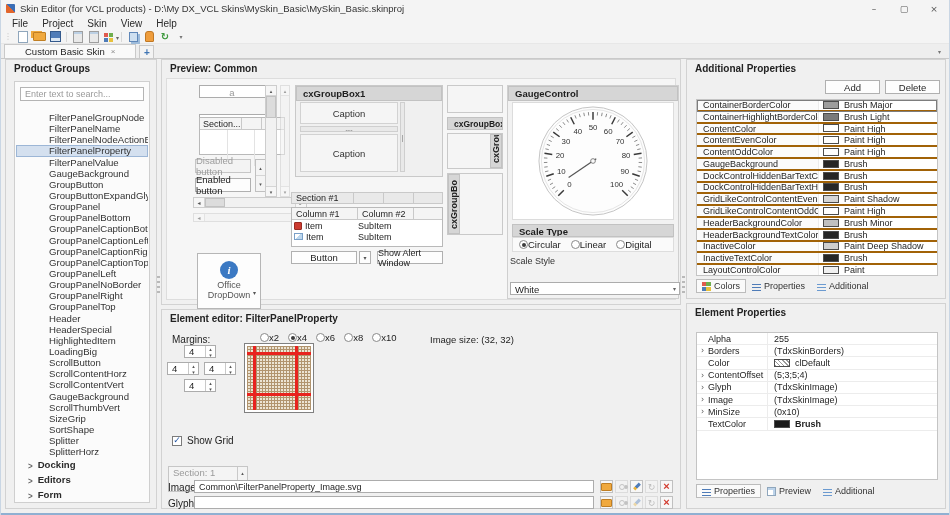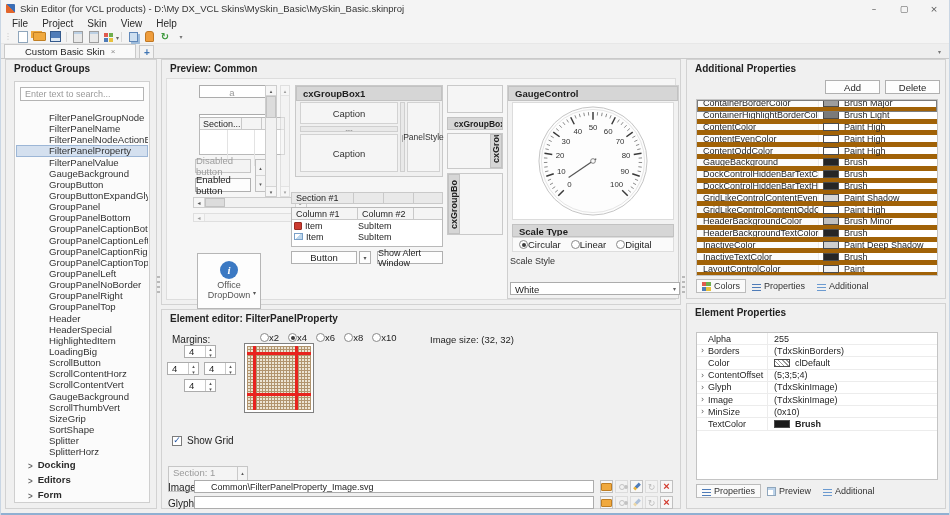--- a/index.html
+++ b/index.html
@@ -109,32 +109,32 @@
   .spin .arr i{flex:1;font-style:normal;font-size:5px;color:#555;display:flex;align-items:center;justify-content:center}
   .spin.disabled{background:#f4f4f4;color:#9a9a9a;border-color:#c6c6c6}
   .margin-image{position:absolute;border:1px solid #808080;background:#fff;padding:2px}
   .margin-grid{width:100%;height:100%;position:relative;background:
     repeating-linear-gradient(0deg,#b1946e 0 1px,transparent 1px 3px),
     repeating-linear-gradient(90deg,#b1946e 0 1px,transparent 1px 3px),#ece4d4}
   .rlv,.rlh{position:absolute;background:#e8231f}
   .rlv{top:0;bottom:0;width:3px}
   .rlh{left:0;right:0;height:3px}
   .checkbox{width:10px;height:10px;border:1px solid #7b7b7b;background:#fff;display:inline-flex;align-items:center;justify-content:center;color:#2456a4;font-size:9px;line-height:9px}
-  .field{background:#fff;border:1px solid #acacac;font-size:9px;padding:0 16px;line-height:12px;white-space:nowrap;overflow:hidden}
+  .field{background:#fff;border:1px solid #acacac;font-size:9px;padding:0 4px;line-height:12px;white-space:nowrap;overflow:hidden}
   .fbtn{width:13px;height:13px;border:1px solid #c0c0c0;background:#f7f7f7;display:inline-flex;align-items:center;justify-content:center;margin-left:2px;position:relative}
   .fbtn.dis{opacity:.4}
   .open-image-icon::before{content:"";width:9px;height:6px;background:#f0a93e;border:1px solid #c07f24;border-radius:1px}
   .search-icon::before{content:"";width:4px;height:4px;border:1px solid #7f7f7f;border-radius:50%;box-shadow:4px 0 0 -1px #7f7f7f}
   .edit-image-icon::before{content:"";width:8px;height:3px;background:linear-gradient(90deg,#e8b23c 30%,#4f7cb8 30%);transform:rotate(-45deg)}
   .refresh-icon::before{content:"↻";font-family:"DejaVu Sans";color:#6f6f6f;font-size:9px}
   .delete-icon::before{content:"×";color:#d23b2f;font-weight:bold;font-size:11px;line-height:9px}
   
   .push-btn{background:#fdfdfd;border:1px solid #b0b0b0;display:flex;align-items:center;justify-content:center;font-size:9.5px}
   .prop-grid{background:#fff;border:1px solid #c4c4c4;overflow:hidden}
-  .ap-row{display:flex;height:11.8px;align-items:center;border-bottom:5px solid #a16207;font-size:9px}
+  .ap-row{display:flex;height:11.8px;align-items:center;border-bottom:2px solid #a16207;font-size:9px}
   .ap-row .nm{width:122px;padding-left:6px;border-right:1px solid #ececec;white-space:nowrap;overflow:hidden;align-self:stretch;display:flex;align-items:center;background:#fbfbfb}
   .ap-row .vals{display:flex;align-items:center;gap:5px;padding-left:4px;flex:1;align-self:stretch}
   .swatch{width:16px;height:8px;border:1px solid #4c4c4c;flex:none}
   .hatch{background:repeating-linear-gradient(45deg,#9a9a9a 0 1px,#fff 1px 3px)}
   .ap-row.sel{outline:1px solid #7d7d7d;outline-offset:-1px}
   .ep-row{display:flex;height:12.2px;align-items:center;border-bottom:1px solid #ececec;font-size:9px}
   .ep-row .exp{width:11px;text-align:center;color:#555;font-size:8px;flex:none;visibility:hidden}
   .ep-row .exp.show{visibility:visible}
   .ep-row .nm{width:60px;border-right:1px solid #ececec;align-self:stretch;display:flex;align-items:center;white-space:nowrap}
   .ep-row .vals{display:flex;align-items:center;gap:5px;padding-left:6px;flex:1}
@@ -306,21 +306,20 @@
       <span class="sb-btn">▴</span>
         <span class="sb-btn last">▾</span>
     </div>
 
     <div class="gbox abs" style="left:128px;top:6px;width:148px;height:92px">
       <div class="gb-caption">cxGroupBox1</div>
       <div class="panelbox abs" style="left:4px;top:16px;width:98px;height:22px">Caption</div>
       <div class="mini-splitter abs" style="left:4px;top:40px;width:98px;height:6px">---</div>
       <div class="panelbox abs" style="left:4px;top:48px;width:98px;height:38px">Caption</div>
       <div class="mini-splitter abs" style="left:104px;top:16px;width:5px;height:70px">|</div>
-      <div class="panelbox abs" style="left:111px;top:16px;width:33px;height:70px;font-size:8.5px">PanelStyle</div>
     </div>
 
     <div class="strip abs" style="left:124px;top:113px;width:152px;height:12px">
       <span style="width:62px">Section #1</span>
         <span style="width:30px"></span>
         <span style="width:30px"></span>
         <span style="flex:1;border-right:none"></span>
     </div>
     <div class="pv-table abs" style="left:124px;top:128px;width:152px;height:40px">
       <div class="thead">

